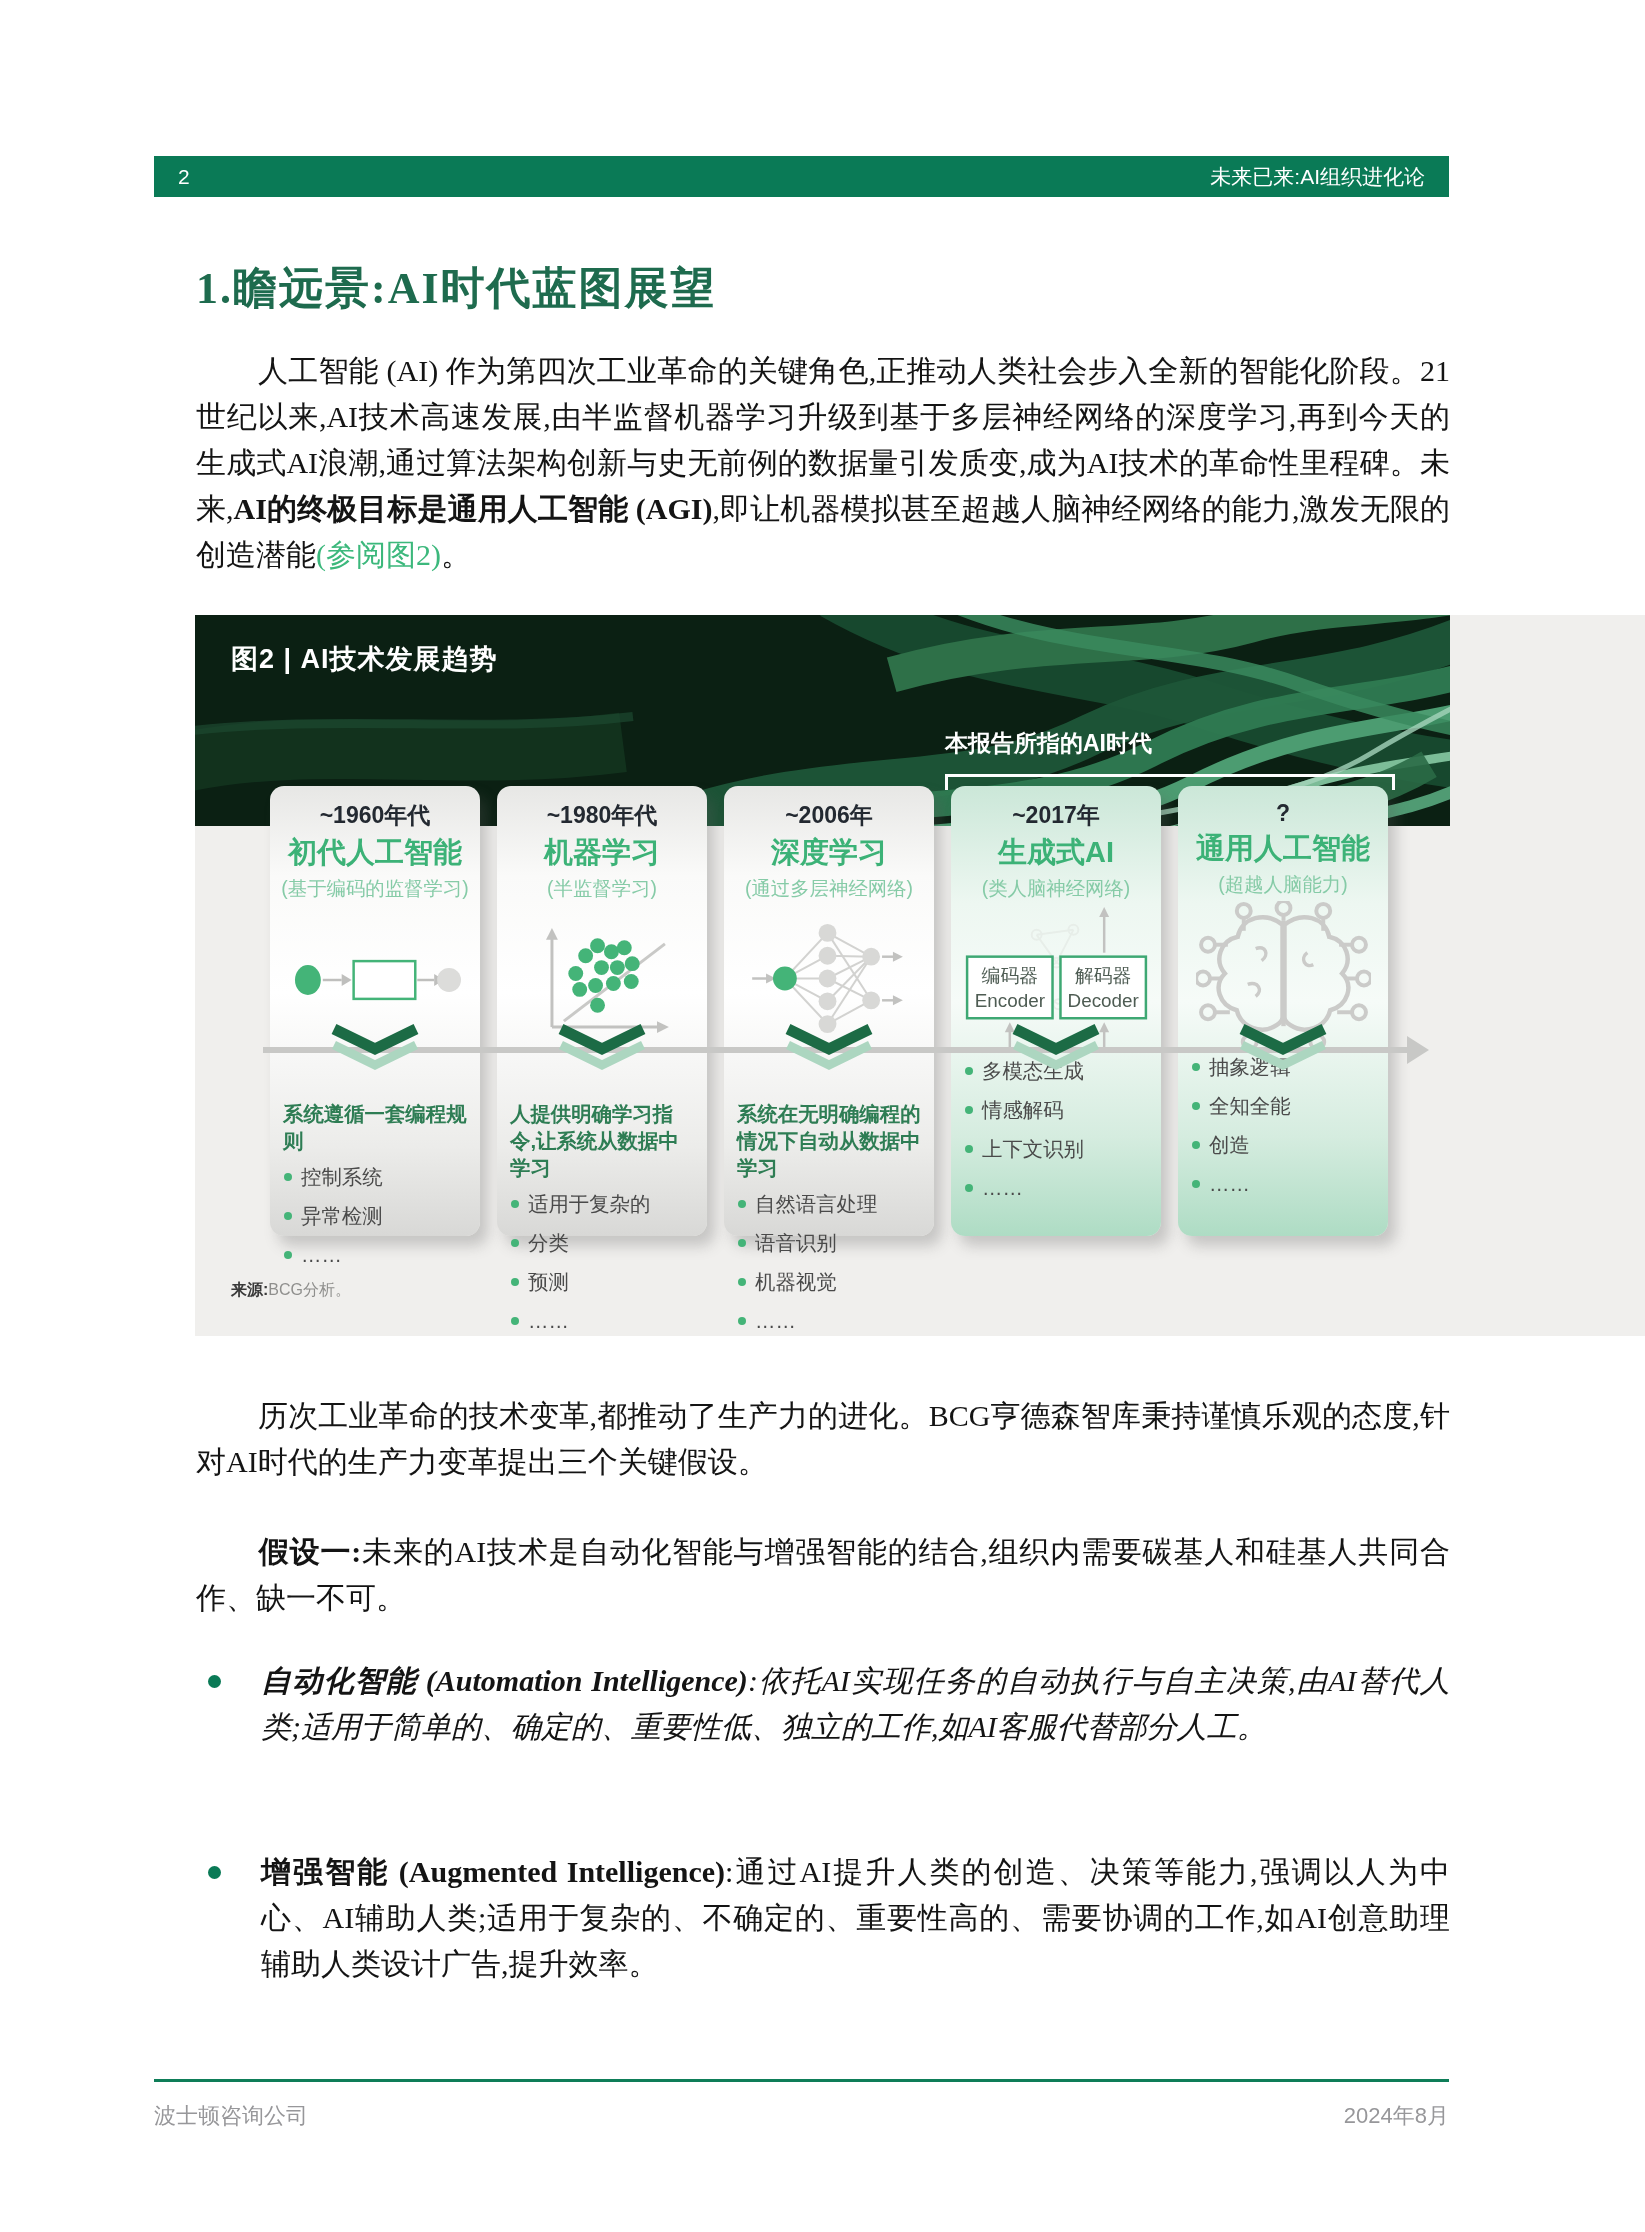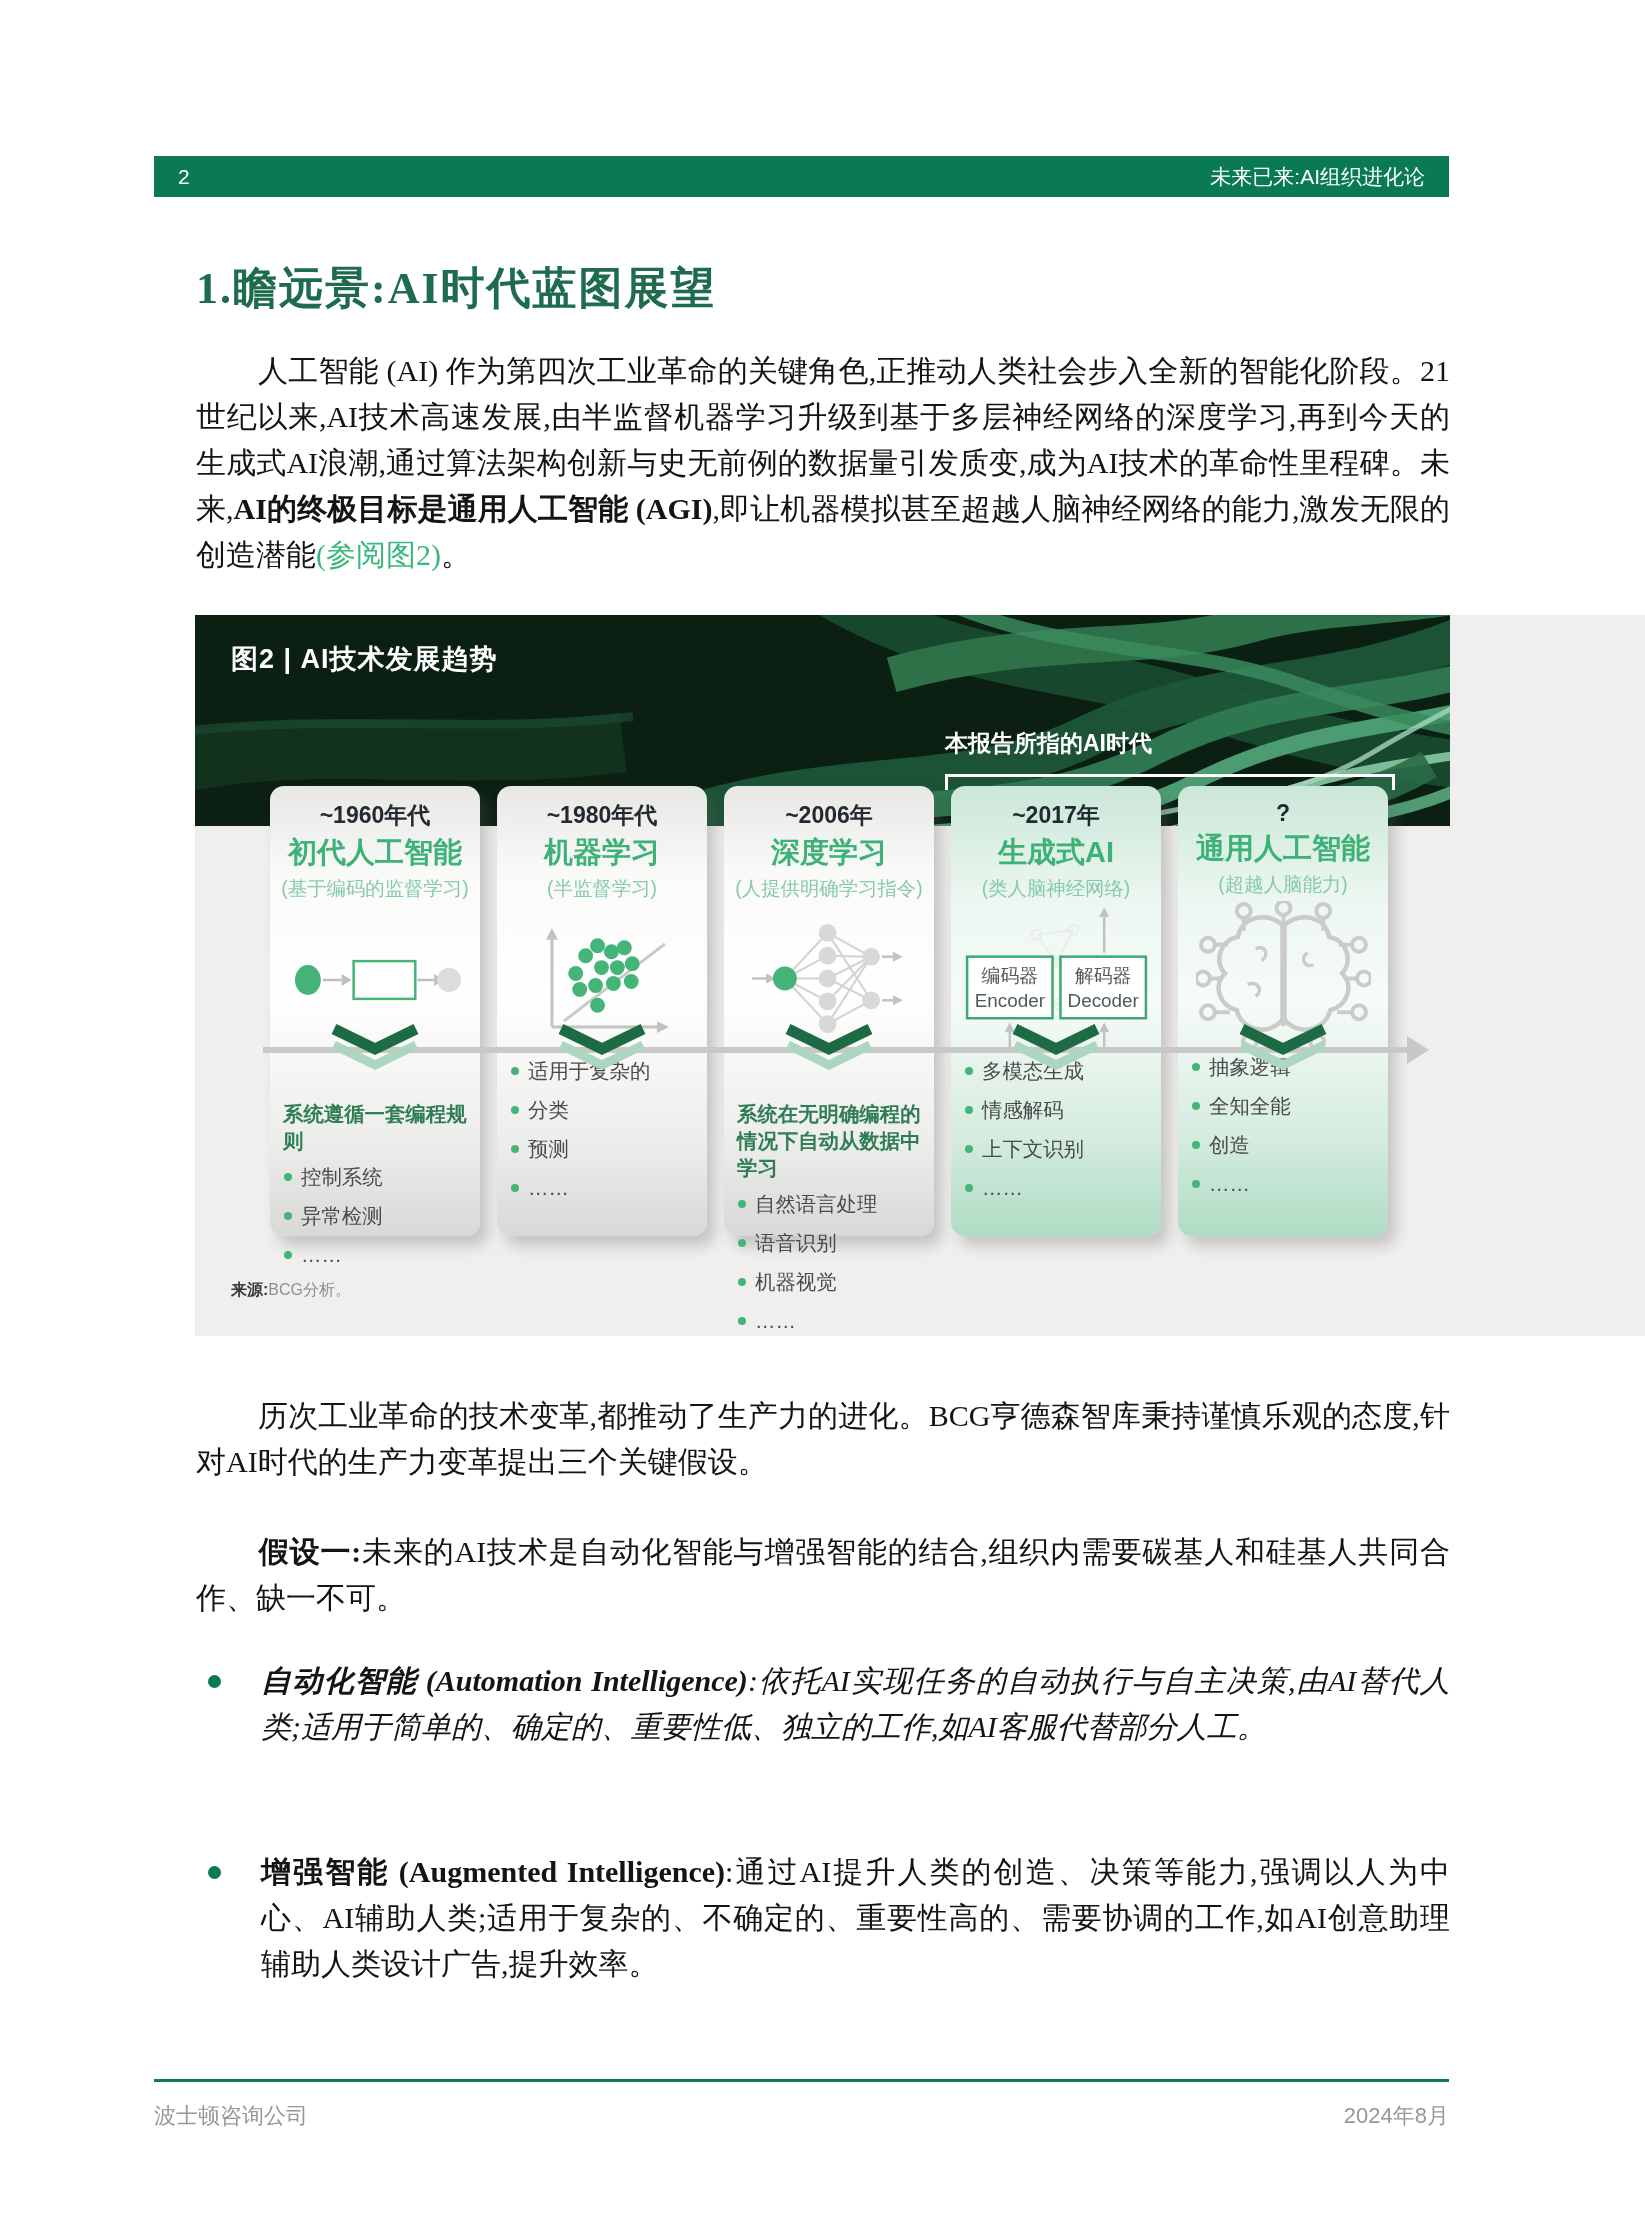--- a/index.html
+++ b/index.html
@@ -150,32 +150,33 @@
               <circle cx="90" cy="44" r="7.5"></circle>
                 <circle cx="105" cy="40" r="7.5"></circle>
                 <circle cx="52" cy="66" r="7.5"></circle>
               <circle cx="68" cy="62" r="7.5"></circle>
                 <circle cx="86" cy="60" r="7.5"></circle>
                 <circle cx="104" cy="58" r="7.5"></circle>
               <circle cx="70" cy="82" r="7.5"></circle>
             </g>
           </svg>
         </div>
+        <div class="cdesc">人提供明确学习指令,让系统从数据中学习</div>
         <ul class="feat">
           <li>适用于复杂的</li>
           <li>分类</li>
           <li>预测</li>
           <li>……</li>
         </ul>
       </div>
 
       <div class="card gray">
         <div class="year">~2006年</div>
         <div class="ctitle">深度学习</div>
-        <div class="csub">(人提供明确学习指令)</div>
+        <div class="csub">(通过多层神经网络)</div>
         <div class="icon-box">
           <svg width="159" height="117" viewBox="0 0 160 118">
             <g stroke="#D2D2D0" stroke-width="2">
               <line x1="35" y1="58" x2="78" y2="12"></line>
                 <line x1="35" y1="58" x2="78" y2="35"></line>
               <line x1="35" y1="58" x2="78" y2="58"></line>
                 <line x1="35" y1="58" x2="78" y2="81"></line>
               <line x1="35" y1="58" x2="78" y2="104"></line>
               <line x1="78" y1="12" x2="122" y2="80"></line>
                 <line x1="78" y1="35" x2="122" y2="36"></line>

